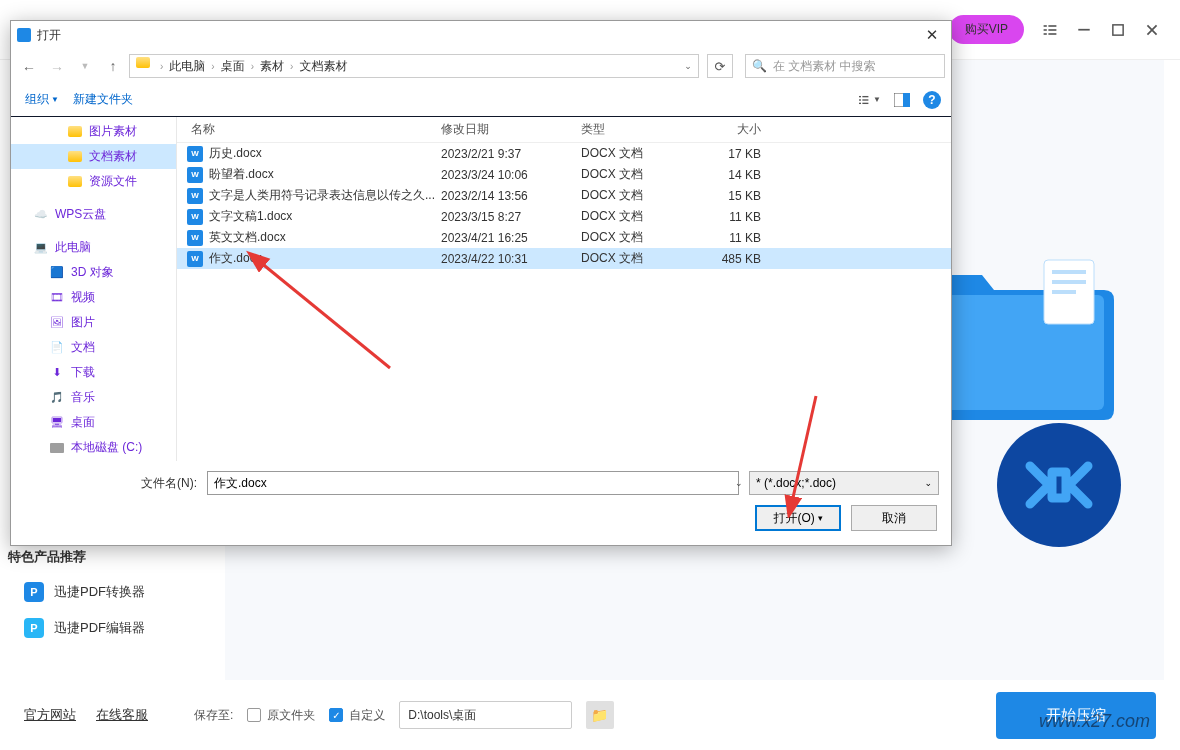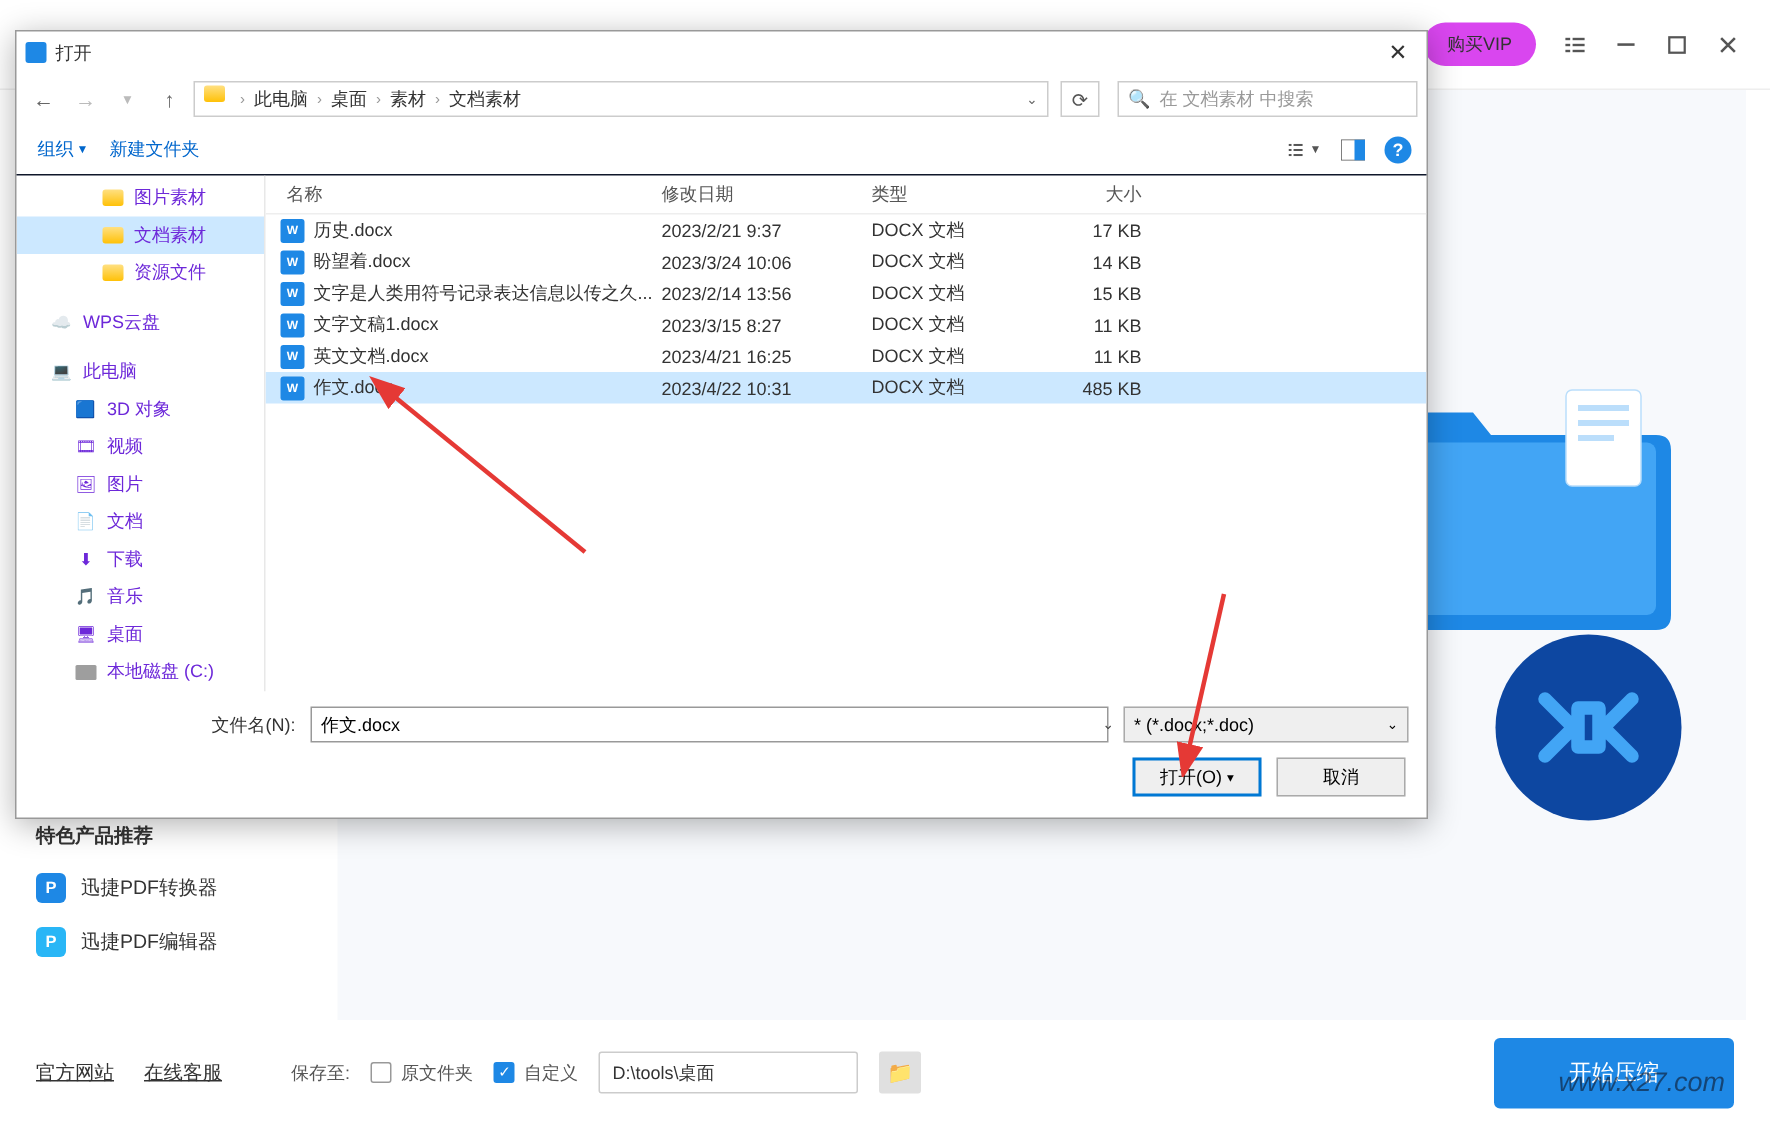--- a/index.html
+++ b/index.html
@@ -7,21 +7,21 @@
     
     
     .app-bg { position: absolute; inset: 0; background: #fff; }
     .app-header { height: 60px; background: #fff; display: flex; align-items: center; justify-content: flex-end; padding: 0 20px; gap: 18px; border-bottom: 1px solid #eee; }
     .vip-btn { background: #d946ef; color: #333; padding: 6px 16px; border-radius: 16px; font-size: 12px; cursor: pointer; }
     .app-header-icon { width: 16px; height: 16px; cursor: pointer; color: #555; display: flex; align-items: center; justify-content: center; }
     .app-header-icon svg { width: 100%; height: 100%; }
     
     .app-body { position: absolute; top: 60px; left: 0; right: 0; bottom: 0; display: flex; }
     .app-sidebar { width: 225px; padding: 10px 0; }
-    .sidebar-section-title { padding: 8px 24px; font-size: 13px; font-weight: bold; color: #333; }
+    .sidebar-section-title { padding: 8px 8px; font-size: 13px; font-weight: bold; color: #333; }
     .sidebar-product { display: flex; align-items: center; gap: 10px; padding: 8px 24px; font-size: 13px; color: #333; cursor: pointer; }
     .product-icon { width: 20px; height: 20px; border-radius: 4px; display: flex; align-items: center; justify-content: center; color: #fff; font-size: 11px; font-weight: bold; }
     .icon-blue { background: #1e88e5; }
     .icon-lightblue { background: #29b6f6; }
     .icon-purple { background: #5c6bc0; }
     
     .app-main { flex: 1; background: #f7f9fc; position: relative; border-radius: 8px 0 0 0; margin-right: 16px; }
     .folder-graphic { position: absolute; right: 40px; top: 180px; }
     .folder-graphic svg { width: 220px; height: 200px; }
     .compress-icon { position: absolute; right: 40px; top: 360px; }

